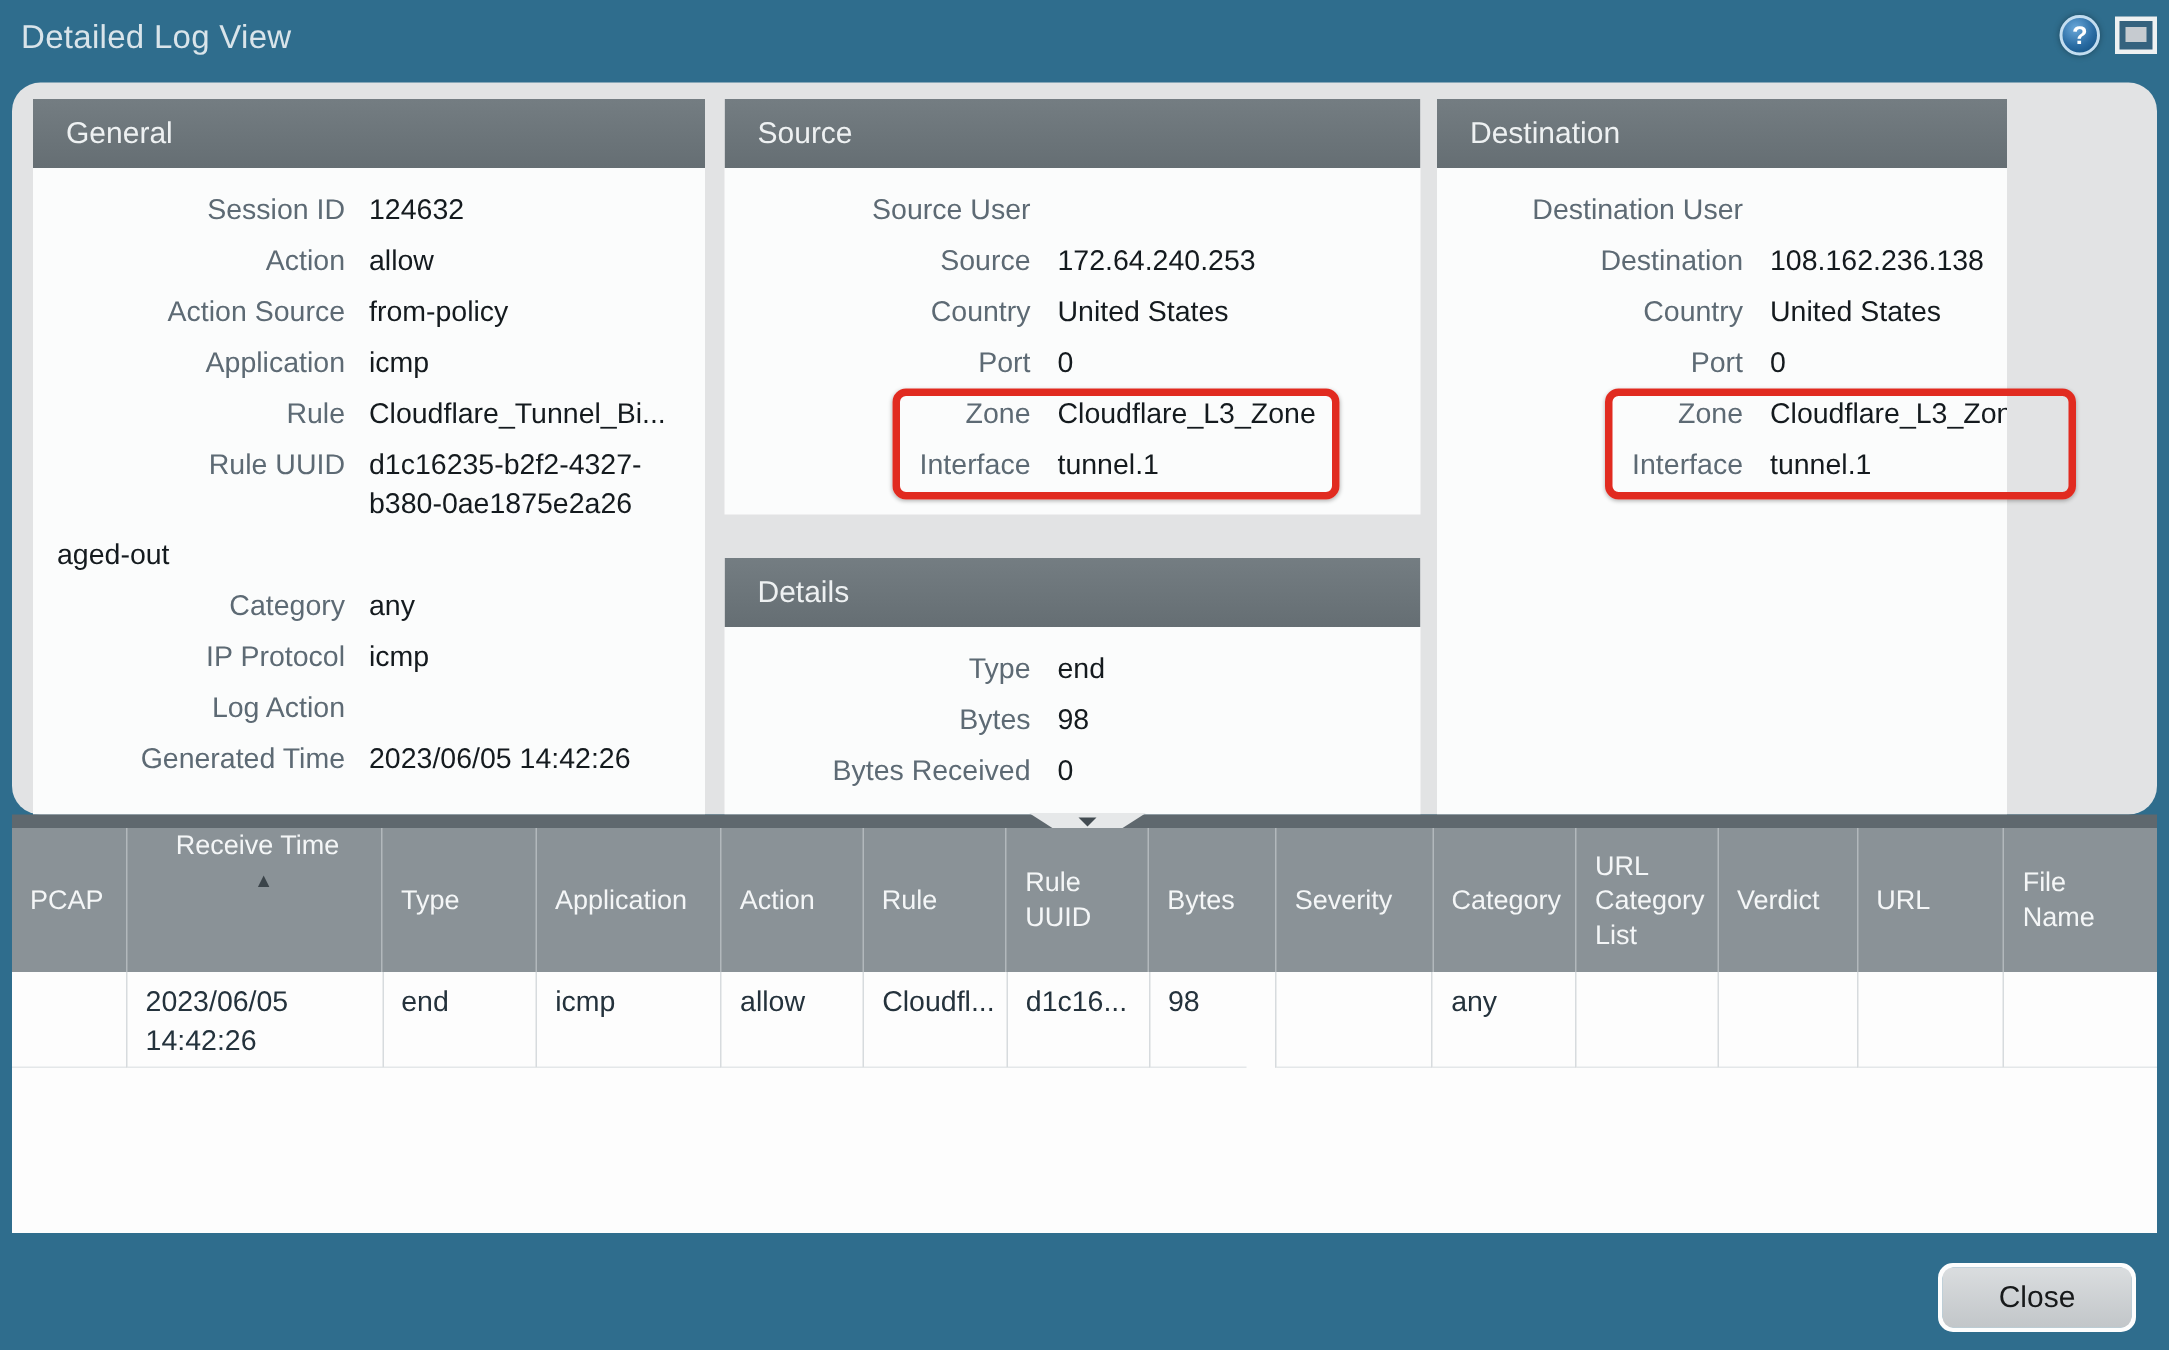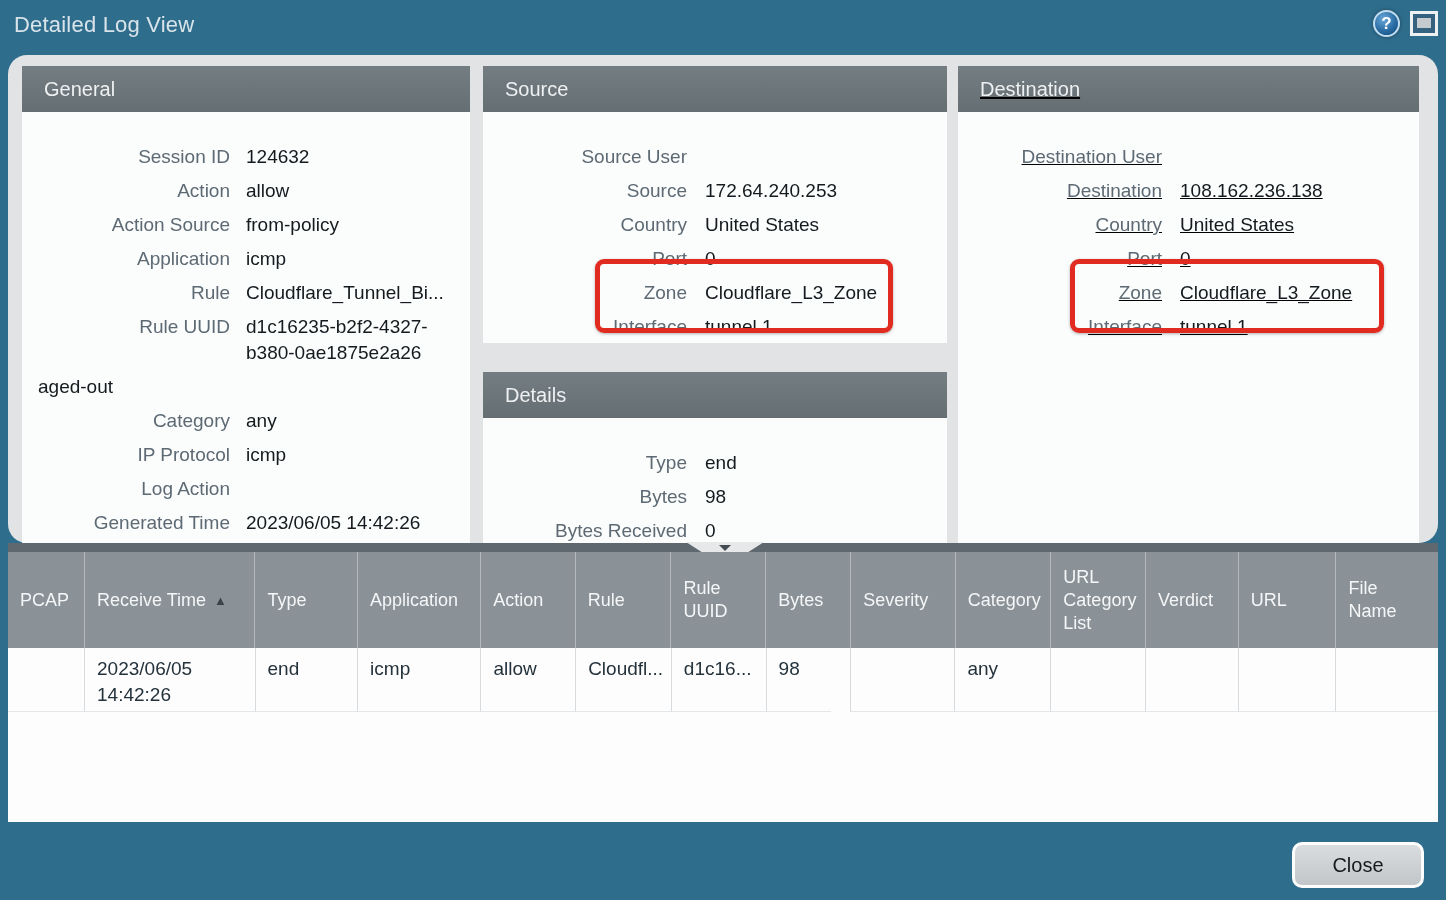--- a/index.html
+++ b/index.html
@@ -39,26 +39,26 @@
   .content {
     position:absolute; left:8px; top:55px; width:1430px; height:488px;
     background:#e2e3e4;
     border-radius:19px;
   }
   .panel { position:absolute; background:#fbfcfc; overflow:hidden; }
   .panel-header {
     height:46px; background:linear-gradient(#747d82,#656e73);
     color:#eef1f2; font-size:20px; line-height:46px; padding-left:22px;
   }
-  .panel-body { padding-top:28px; overflow:hidden; }
+  .panel-body { padding-top:12px; overflow:hidden; }
 
   #panel-general     { left:14px;  top:11px;  width:448px; height:477px; }
   #panel-source      { left:475px; top:11px;  width:464px; height:277px; }
   #panel-details     { left:475px; top:317px; width:464px; height:171px; }
-  #panel-destination { left:950px; top:11px;  width:461px; height:477px;text-decoration:underline; }
+  #panel-destination { left:950px; top:11px;  width:380px; height:477px; }
 
   .field-row { display:flex; padding:4px 0; font-size:19px; line-height:26px; }
   .field-label { width:208px; text-align:right; color:#5d6a74; flex-shrink:0; }
   .field-value { margin-left:16px; padding-right:12px; color:#141a1e; flex:1; word-wrap:break-word; }
   .w204 .field-label { width:204px; }
   .w204 .field-value { margin-left:18px; }
 
   
   .red-box {
     position:absolute; border:5px solid #e12b20; border-radius:9px;
@@ -101,21 +101,21 @@
   .log-row { display:flex; height:64px; cursor:pointer; }
   .td {
     border-left:1px solid #d7dbde;
     border-bottom:1px solid #e4e7e9;
     padding:8px 8px 0 12px;
     font-size:19px; line-height:26px; color:#24323c;
     overflow:hidden;
   }
   .td:first-child { border-left:none; }
 
-  .c0{width:77px;} .c1{width:173px;} .c2{width:104px;} .c3{width:125px;}
+  .c0{width:77px;} .c1{width:173px;flex-direction:column;} .c2{width:104px;} .c3{width:125px;}
   .c4{width:96px;} .c5{width:97px;}  .c6{width:96px;}  .c7{width:66px;}
   .c8{width:106px;margin-left:19px;} .c9{width:97px;} .c10{width:96px;} .c11{width:94px;}
   .c12{width:99px;} .c13{width:104px;}
 
   
   .close-btn {
     position:absolute; left:1292px; top:842px; width:132px; height:46px;
     border-radius:10px; border:3px solid #fdfdfd;
     background:linear-gradient(#dadddf,#c2c6c9);
     font-size:20px; color:#17191a; font-family:"Liberation Sans",sans-serif;

